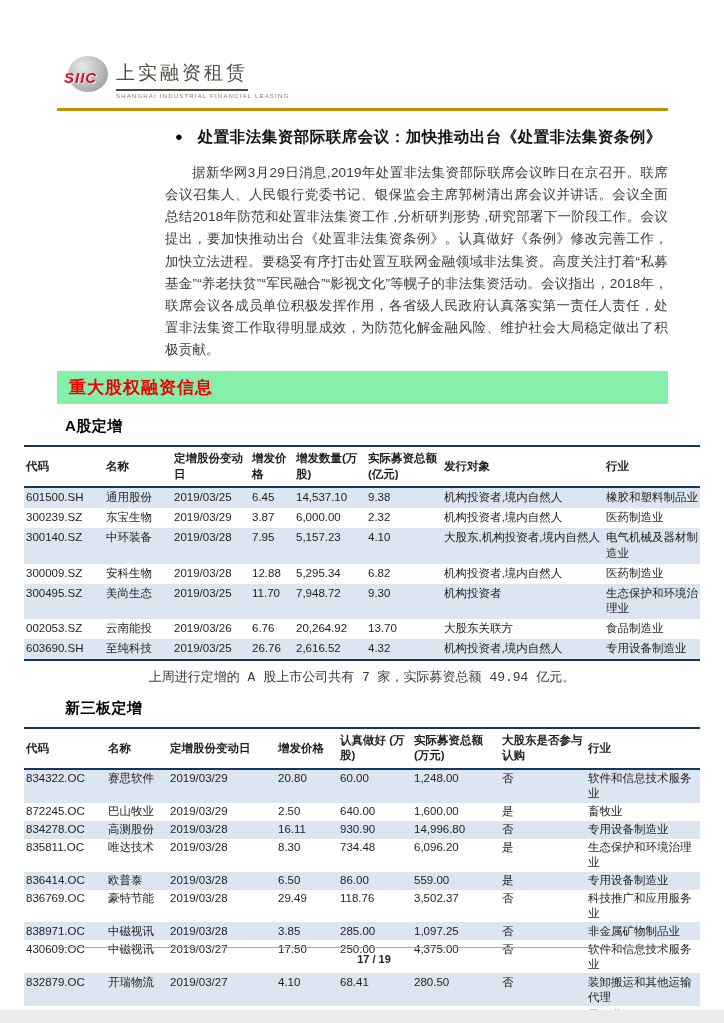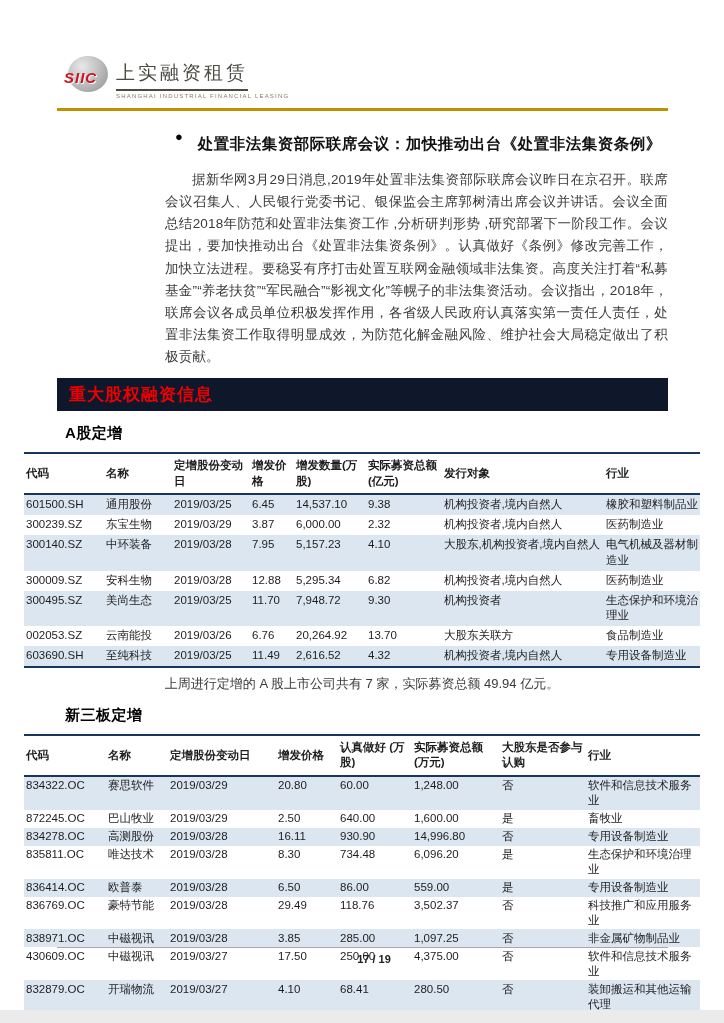--- a/index.html
+++ b/index.html
@@ -28,30 +28,30 @@
     font-size: 19px; color: #4b4b43; letter-spacing: 3px; font-weight: 500;
     border-bottom: 2px solid #4b4b43; padding-bottom: 3px; display: inline-block;
   }
   .logo-en { font-size: 6px; color: #8b7d5a; letter-spacing: 1.2px; margin-top: 2px; }
   .gold-rule { width: 611px; height: 2.5px; background: #bf9000; margin: 4px 0 0 57px; }
 
   
   .article { margin: 10px 56px 0 165px; }
   .article-title-row { display: flex; align-items: flex-start; margin-left: 10px; }
   .bullet { font-size: 13px; color: #000; line-height: 32px; margin-right: 15px; }
-  .article-title { font-size: 15.5px; font-weight: bold; color: #111; line-height: 2.1; letter-spacing: 0.5px; margin-top: 7px; }
+  .article-title { font-size: 15.5px; font-weight: bold; color: #111; line-height: 2.1; letter-spacing: 0.5px; }
   .article-body {
     margin-top: 9px; font-size: 13.5px; color: #3a3a3a; line-height: 1.64;
     text-align: justify; text-indent: 2em; letter-spacing: 0.2px;
   }
 
   
   .banner {
     margin: 10px 0 0 57px; width: 611px; height: 33px;
-    background: #0f172a; display: flex; align-items: center; padding-left: 12px;
+    background: #86efac; display: flex; align-items: center; padding-left: 12px;
   }
   .banner span { color: #ee0000; font-size: 17px; font-weight: bold; letter-spacing: 1px; }
 
   
   .sub-heading { font-size: 15px; font-weight: bold; color: #000; margin: 13px 0 9px 65px; letter-spacing: 0.5px; }
 
   
   table.grid {
     width: 676px; margin-left: 24px; border-collapse: collapse; table-layout: fixed;
     border-top: 2px solid #17365d; border-bottom: 2px solid #17365d;
@@ -69,21 +69,21 @@
   .t1 col:nth-child(1){width:80px}.t1 col:nth-child(2){width:68px}
   .t1 col:nth-child(3){width:78px}.t1 col:nth-child(4){width:44px}
   .t1 col:nth-child(5){width:72px}.t1 col:nth-child(6){width:76px}
   .t1 col:nth-child(7){width:162px}.t1 col:nth-child(8){width:96px}
 
   .t2 col:nth-child(1){width:82px}.t2 col:nth-child(2){width:62px}
   .t2 col:nth-child(3){width:108px}.t2 col:nth-child(4){width:62px}
   .t2 col:nth-child(5){width:74px}.t2 col:nth-child(6){width:88px}
   .t2 col:nth-child(7){width:86px}.t2 col:nth-child(8){width:114px}
 
-  .summary { width: 676px; margin: 7px 0 0 24px; text-align: center; font-size: 13px; color: #3a3a3a; }
+  .summary { width: 676px; margin: 7px 0 0 24px; text-align: center; font-size: 13px; color: #3a3a3a; font-family: Liberation Mono, monospace; }
 
   
   .footer-rule { position: absolute; top: 947px; left: 57px; width: 611px; border-top: 1px solid #a8a8a8; }
   .page-num { position: absolute; top: 953px; left: 12px; width: 100%; text-align: center; font-size: 11px; font-weight: bold; color: #222; }
   .bottom-strip { position: absolute; bottom: 0; left: 0; width: 100%; height: 13px; background: #ebebeb; }
 </style>
 </head>
 <body>
 
 <div class="page">
@@ -196,21 +196,21 @@
             <td>6.76</td>
             <td>20,264.92</td>
             <td>13.70</td>
             <td>大股东关联方</td>
             <td>食品制造业</td>
           </tr>
           <tr>
             <td>603690.SH</td>
             <td>至纯科技</td>
             <td>2019/03/25</td>
-            <td>11.49</td>
+            <td>26.76</td>
             <td>2,616.52</td>
             <td>4.32</td>
             <td>机构投资者,境内自然人</td>
             <td>专用设备制造业</td>
           </tr>
         </tbody>
     </table>
     <p class="summary">上周进行定增的 A 股上市公司共有 7 家，实际募资总额 49.94 亿元。</p>
   </section>
 

